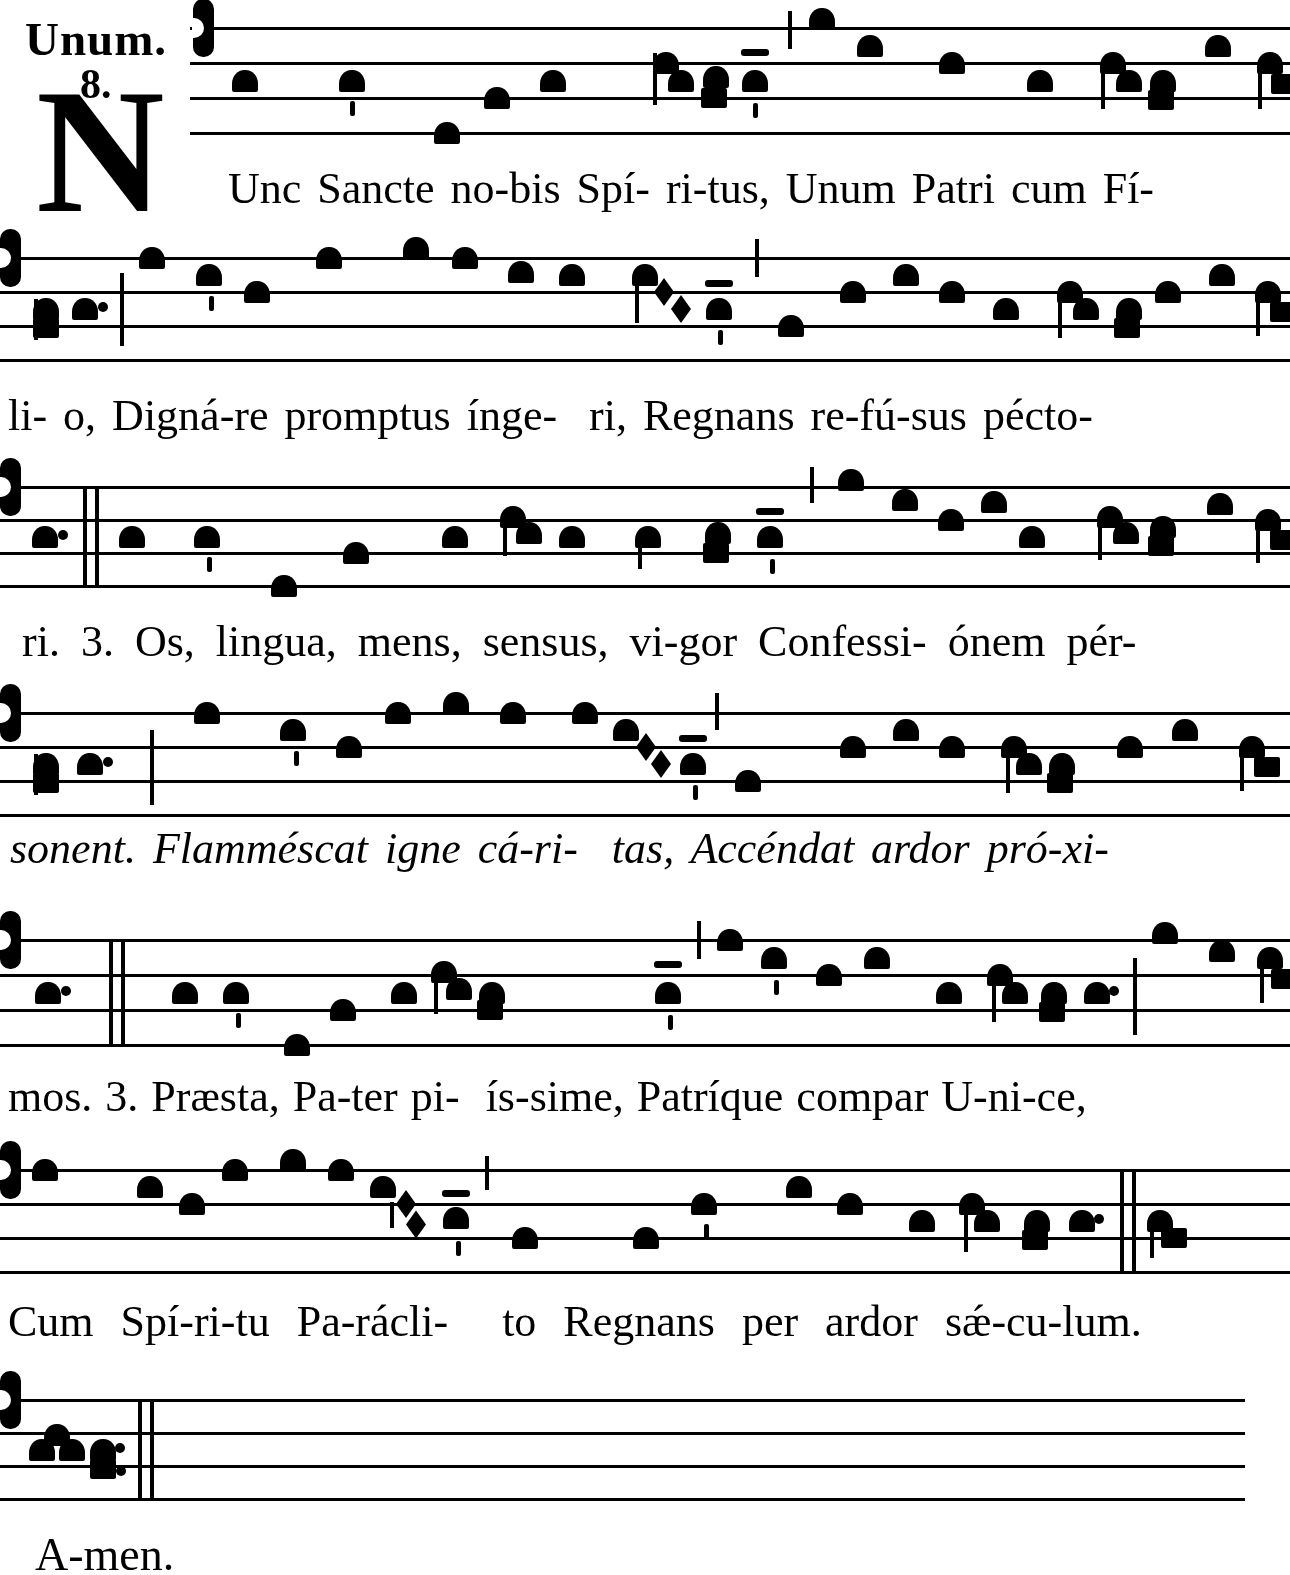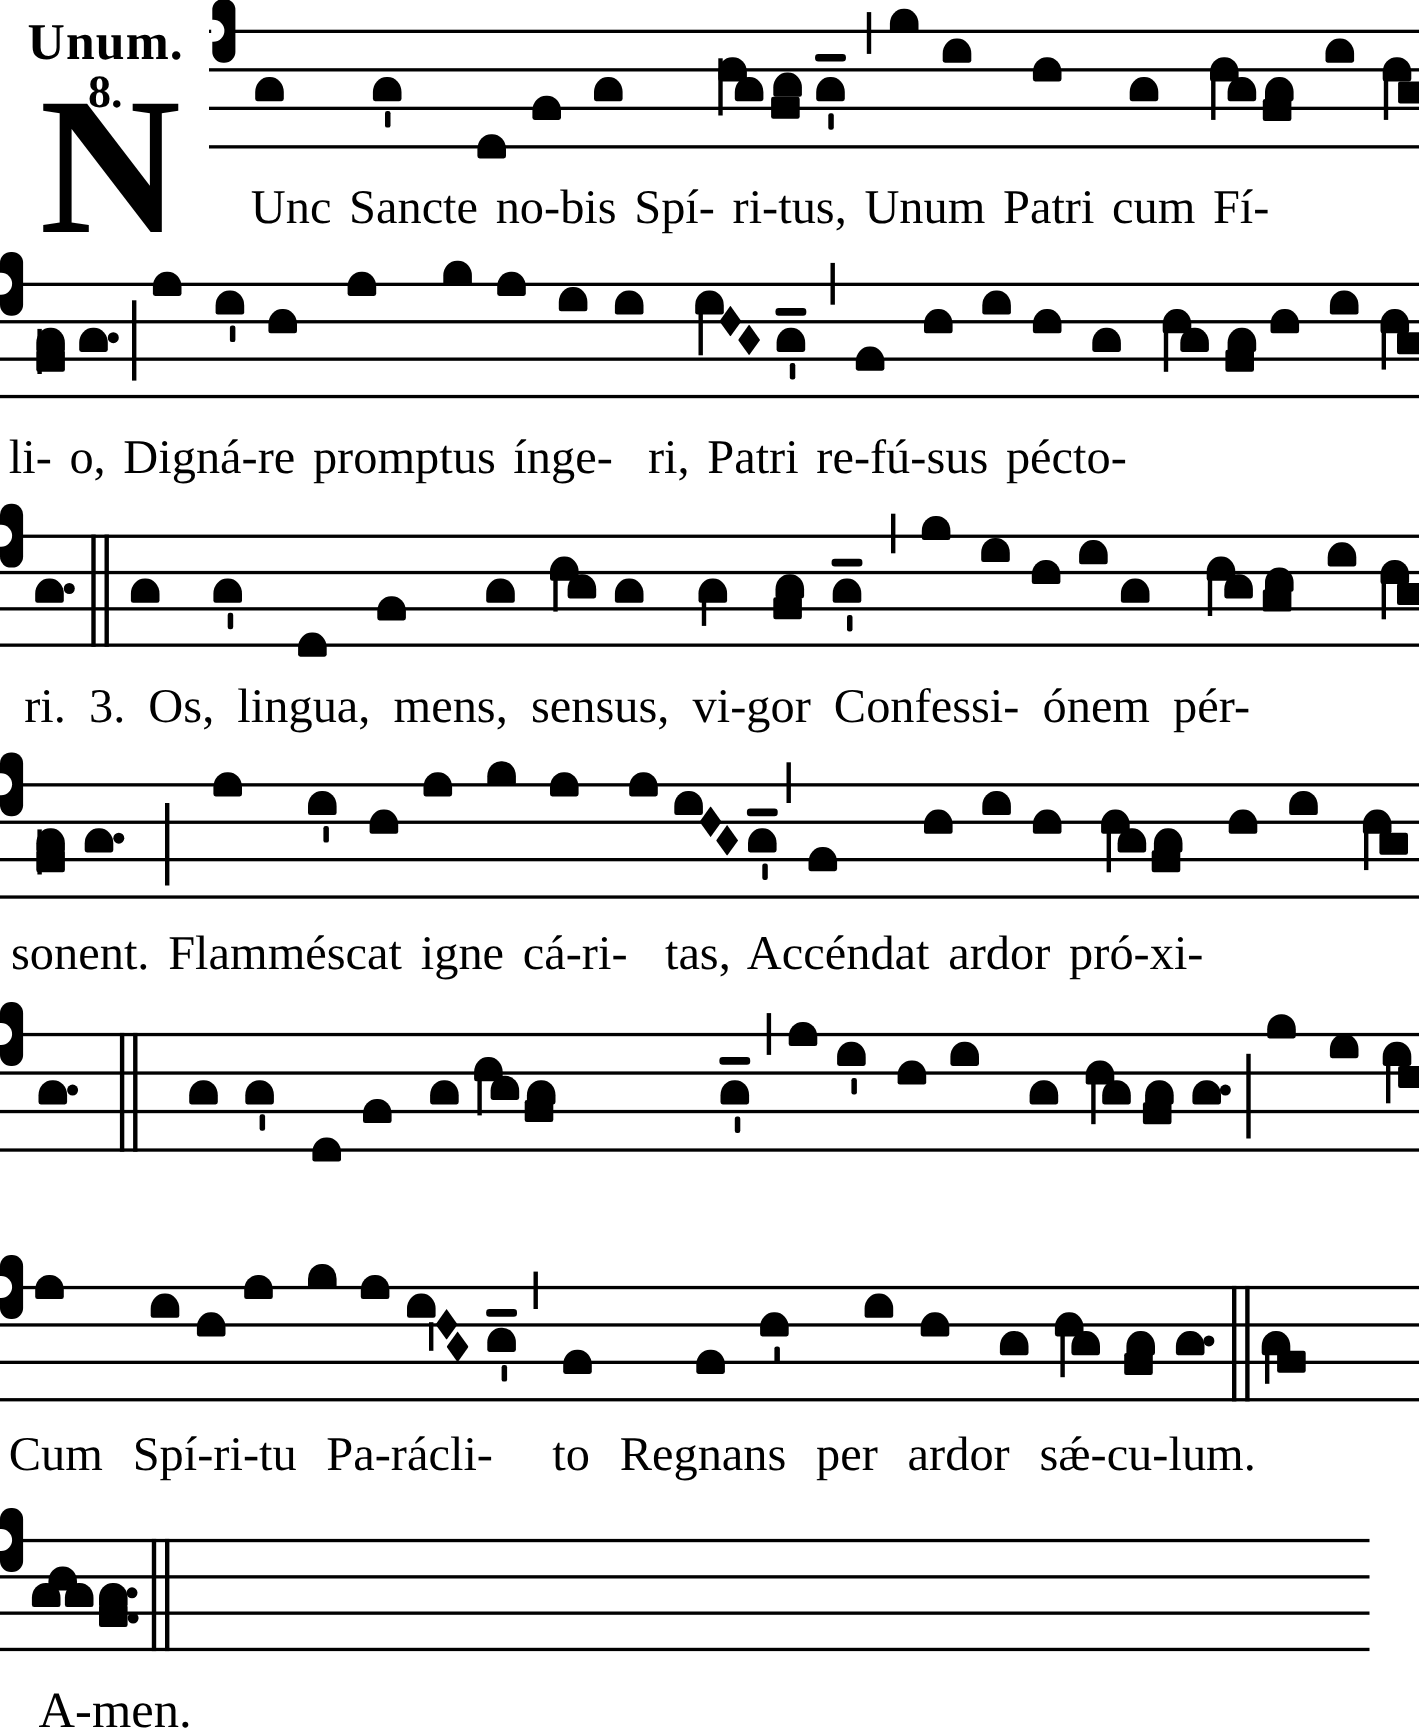--- a/index.html
+++ b/index.html
@@ -32,23 +32,24 @@
 </style>
 </head>
 <body>
 
 <div class="page">
   <div class="hymn-label">Unum.</div>
   <div class="hymn-number">8.</div>
   <div class="initial">N</div>
 
   <div class="lyric" style="left: 228px; top: 163px; word-spacing: 5px;">Unc Sancte no-bis Spí- ri-tus, Unum Patri cum Fí-</div>
-  <div class="lyric" style="left: 8px; top: 390px; word-spacing: 5px;">li- o, Digná-re promptus ínge-  ri, Patri re-fú-sus pécto-</div>
+  <div class="lyric" style="left: 8px; top: 390px; word-spacing: 5px;">li- o, Digná-re promptus ínge-  ri, Regnans re-fú-sus pécto-</div>
   <div class="lyric" style="left: 22px; top: 616px; word-spacing: 10px;">ri. 3. Os, lingua, mens, sensus, vi-gor Confessi- ónem pér-</div>
-  <div class="lyric" style="left: 10px; top: 841px; word-spacing: 6px;">sonent. Flamméscat igne cá-ri-  tas, Accéndat ardor pró-xi-</div>
+  <div class="lyric" style="left: 10px; top: 823px; word-spacing: 6px; font-style: italic;">sonent. Flamméscat igne cá-ri-  tas, Accéndat ardor pró-xi-</div>
+  <div class="lyric" style="left: 8px; top: 1071px; word-spacing: 2px;">mos. 3. Præsta, Pa-ter pi-  ís-sime, Patríque compar U-ni-ce,</div>
   <div class="lyric" style="left: 8px; top: 1296px; word-spacing: 16px;">Cum Spí-ri-tu Pa-rácli-  to Regnans per ardor sǽ-cu-lum.</div>
   <div class="lyric amen" style="left: 35px; top: 1528px; word-spacing: 0px;">A-men.</div>
 <div class="sysbox">
       <div class="line" style="left: 190px; width: 1100px; top: 26.5px;"></div>
       <div class="line" style="left: 190px; width: 1100px; top: 61.5px;"></div>
       <div class="line" style="left: 190px; width: 1100px; top: 96.5px;"></div>
       <div class="line" style="left: 190px; width: 1100px; top: 131.5px;"></div>
       <div class="clef" style="left: 192.5px; top: -1px;">
         <div class="notch"></div>
       </div>

